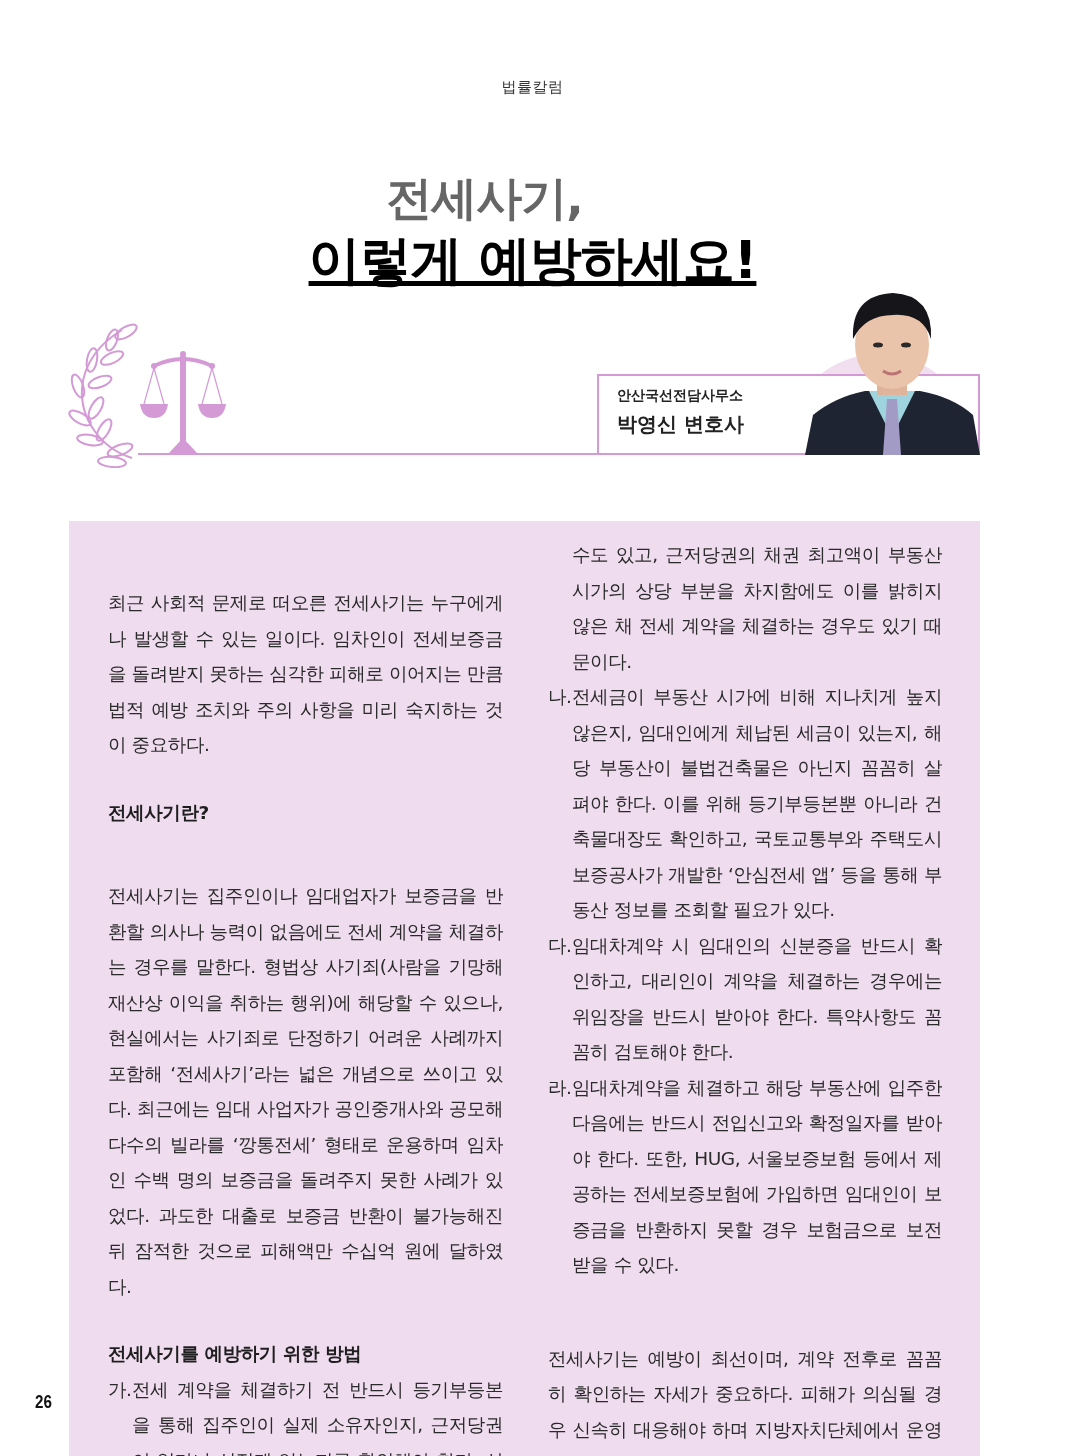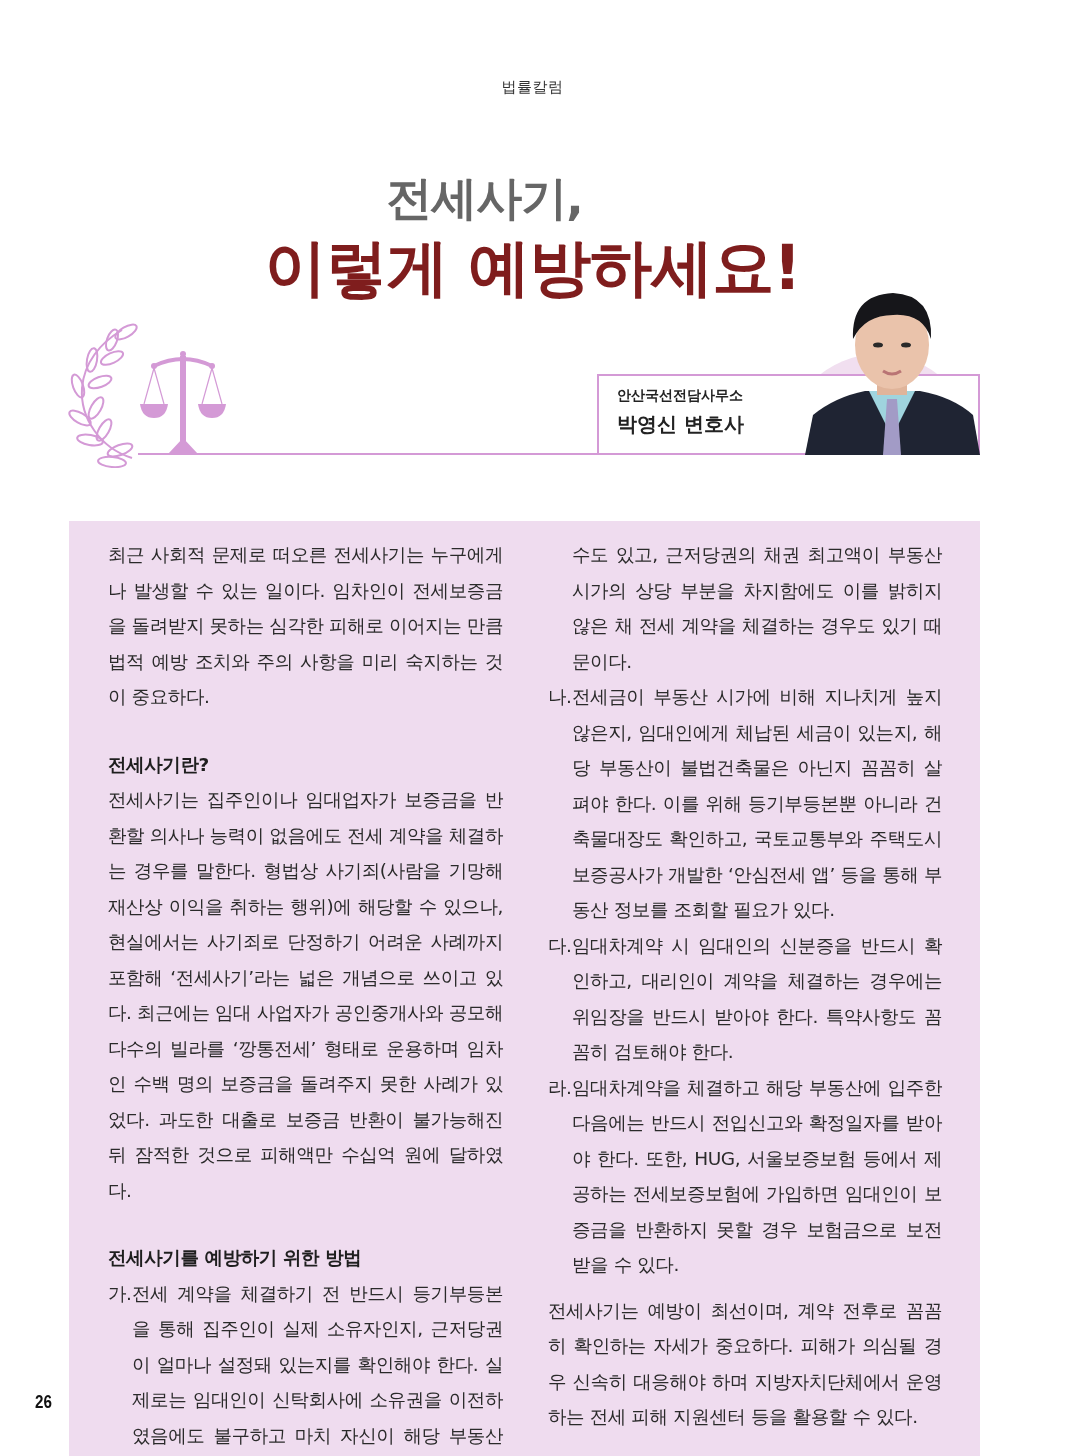--- a/index.html
+++ b/index.html
@@ -2,39 +2,39 @@
 <html><head>
 <meta charset="utf-8">
 <style>
   * { box-sizing: border-box; margin: 0; padding: 0; }
   html, body { width: 1065px; height: 1456px; background: #ffffff; overflow: hidden; }
   body { position: relative; font-family: "DejaVu Sans", "Liberation Sans", sans-serif; color: #2b2b2b; }
 
   .section-label { position: absolute; top: 34px; left: 0; width: 1065px; text-align: center; font-size: 15px; color: #333; letter-spacing: 0.5px; margin-top: 44px; }
 
   .title-line1 { position: absolute; top: 168px; left: 0; width: 969px; text-align: center; font-size: 46px; font-weight: bold; color: #666666; letter-spacing: -1px; }
-  .title-line2 { position: absolute; top: 226px; left: 0; width: 1065px; text-align: center; font-size: 62px; font-weight: bold; color: #7f1d1d; letter-spacing: -1px; }
+  .title-line2 { position: absolute; top: 226px; left: 0; width: 1065px; text-align: center; font-size: 52px; font-weight: bold; color: #000000; letter-spacing: -1px; text-decoration: underline; }
 
   .deco { position: absolute; left: 60px; top: 318px; width: 210px; height: 150px; }
   .rule { position: absolute; left: 138px; top: 453px; width: 462px; height: 2px; background: #d49ad6; }
 
   .byline-box { position: absolute; left: 597px; top: 374px; width: 383px; height: 81px; border: 2px solid #d49ad6; background: #fff; }
   .byline-org { position: absolute; left: 617px; top: 387px; font-size: 14px; color: #222; font-weight: bold; }
   .byline-name { position: absolute; left: 617px; top: 411px; font-size: 20px; font-weight: bold; color: #222; text-align: right; }
 
   .portrait-circle { position: absolute; left: 784px; top: 354px; width: 190px; height: 190px; border-radius: 50%; background: #f1dff0; overflow: hidden; clip-path: inset(0 0 89px 0); }
   .portrait { position: absolute; left: 805px; top: 287px; width: 175px; height: 168px; }
 
   .content { position: absolute; left: 69px; top: 521px; width: 911px; height: 935px; background: #efdcef; }
 
   .col { position: absolute; font-size: 18.5px; line-height: 35.5px; color: #2a2a2a; letter-spacing: -0.4px; }
   .col-left { left: 108px; top: 537px; width: 395px; }
   .col-right { left: 548px; top: 537px; width: 394px; }
 
-  .p { text-align: justify; text-align-last: left; }
+  .p { text-align: justify; text-align-last: left; margin-top: 48px; }
   .h { font-weight: bold; font-size: 18.5px; margin-top: 22px; margin-bottom: 0; color: #1e1e1e; }
   .gap { height: 10px; }
 
   .item { position: relative; padding-left: 24px; text-align: justify; }
   .item .marker { position: absolute; left: 0; top: 0; }
 
   .page-num { position: absolute; left: 33px; top: 1391px; font-family: "Liberation Sans", sans-serif; font-size: 19px; font-weight: bold; color: #111; transform: scaleX(0.8); }
 </style>
 </head>
 <body>

